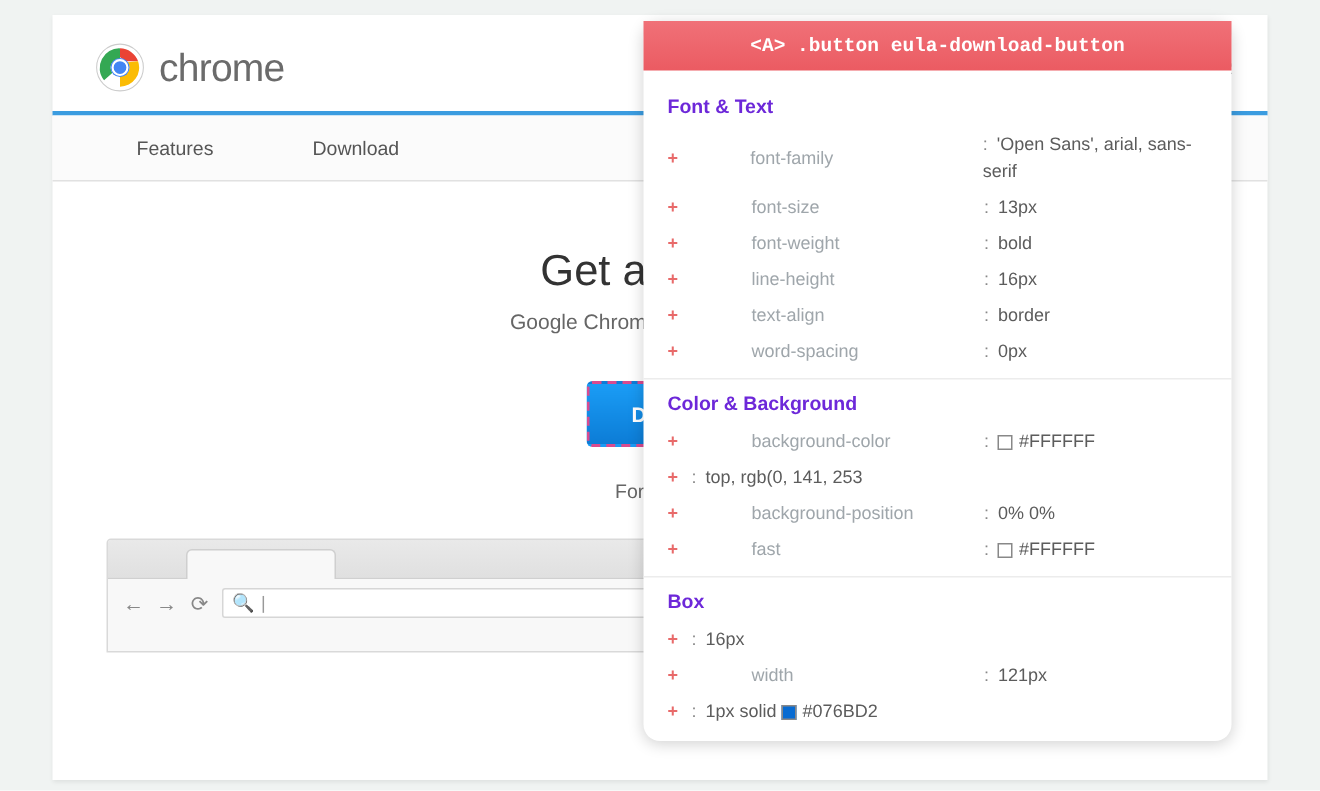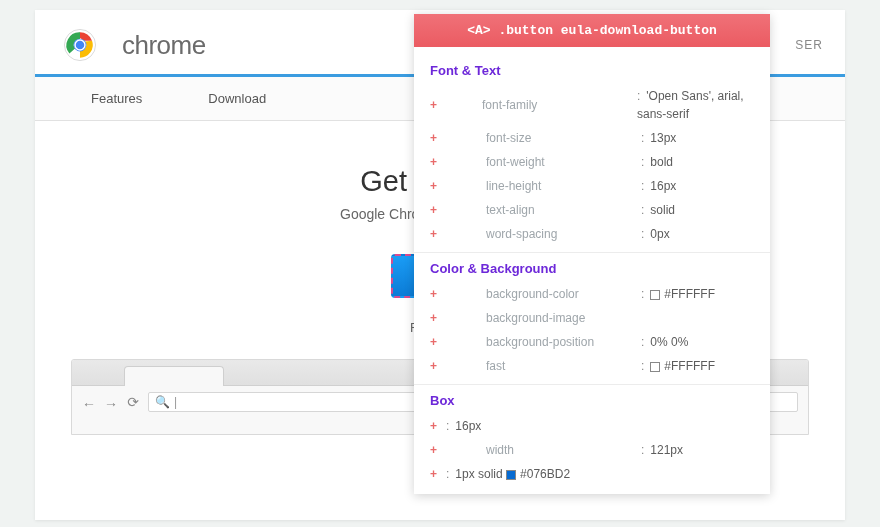--- a/index.html
+++ b/index.html
@@ -19,21 +19,21 @@
       box-shadow: 0 1px 3px rgba(0,0,0,0.08);
     }
     .header {
       display: flex;
       align-items: center;
       padding: 18px 28px 12px 28px;
     }
     .chrome-logo {
       display: flex;
       align-items: center;
-      gap: 25px;
+      gap: 9px;
     }
     .chrome-icon {
       width: 34px;
       height: 34px;
     }
     .chrome-text {
       font-size: 26px;
       color: #6b6b6b;
       font-weight: 400;
       letter-spacing: -0.5px;
@@ -143,27 +143,28 @@
       display: flex;
       align-items: center;
       padding: 0 6px;
       font-size: 12px;
       color: #999;
     }
     
     .inspector {
       position: absolute;
       top: 14px;
-      left: 414px;
+      left: 429px;
       right: 34px;
-      width: 356px;
+      width: 392px;
       background: #fff;
       box-shadow: 0 2px 10px rgba(0,0,0,0.18);
       font-family: 'Lucida Grande', 'Segoe UI', Arial, sans-serif;
       z-index: 10;
+      border-radius: 11px;
     }
     .insp-header {
       background: linear-gradient(#f07178,#eb5b62);
       color: #fff;
       text-align: center;
       padding: 9px 6px;
       font-size: 13px;
       font-weight: bold;
       font-family: 'Courier New', monospace;
     }
@@ -289,38 +290,38 @@
         <span class="prop-val"><span class="colon">:</span><span>bold</span></span>
       </div>
     <div class="prop-row">
         <span class="plus">+</span>
         <span class="prop-name">line-height</span>
         <span class="prop-val"><span class="colon">:</span><span>16px</span></span>
       </div>
     <div class="prop-row">
         <span class="plus">+</span>
         <span class="prop-name">text-align</span>
-        <span class="prop-val"><span class="colon">:</span><span>solid</span></span>
+        <span class="prop-val"><span class="colon">:</span><span>border</span></span>
       </div>
     <div class="prop-row">
         <span class="plus">+</span>
         <span class="prop-name">word-spacing</span>
         <span class="prop-val"><span class="colon">:</span><span>0px</span></span>
       </div>
     <div class="sep"></div>
 
     <div class="section-title">Color &amp; Background</div>
     <div class="prop-row">
         <span class="plus">+</span>
         <span class="prop-name">background-color</span>
         <span class="prop-val"><span class="colon">:</span><span class="swatch white"></span><span>#FFFFFF</span></span>
       </div>
     <div class="prop-row">
         <span class="plus">+</span>
-        <span class="prop-name">background-image</span>
+        <span class="prop-val"><span class="colon">:</span><span>top, rgb(0, 141, 253</span></span>
       </div>
     <div class="prop-row">
         <span class="plus">+</span>
         <span class="prop-name">background-position</span>
         <span class="prop-val"><span class="colon">:</span><span>0% 0%</span></span>
       </div>
     <div class="prop-row">
         <span class="plus">+</span>
         <span class="prop-name">fast</span>
         <span class="prop-val"><span class="colon">:</span><span class="swatch white"></span><span>#FFFFFF</span></span>

